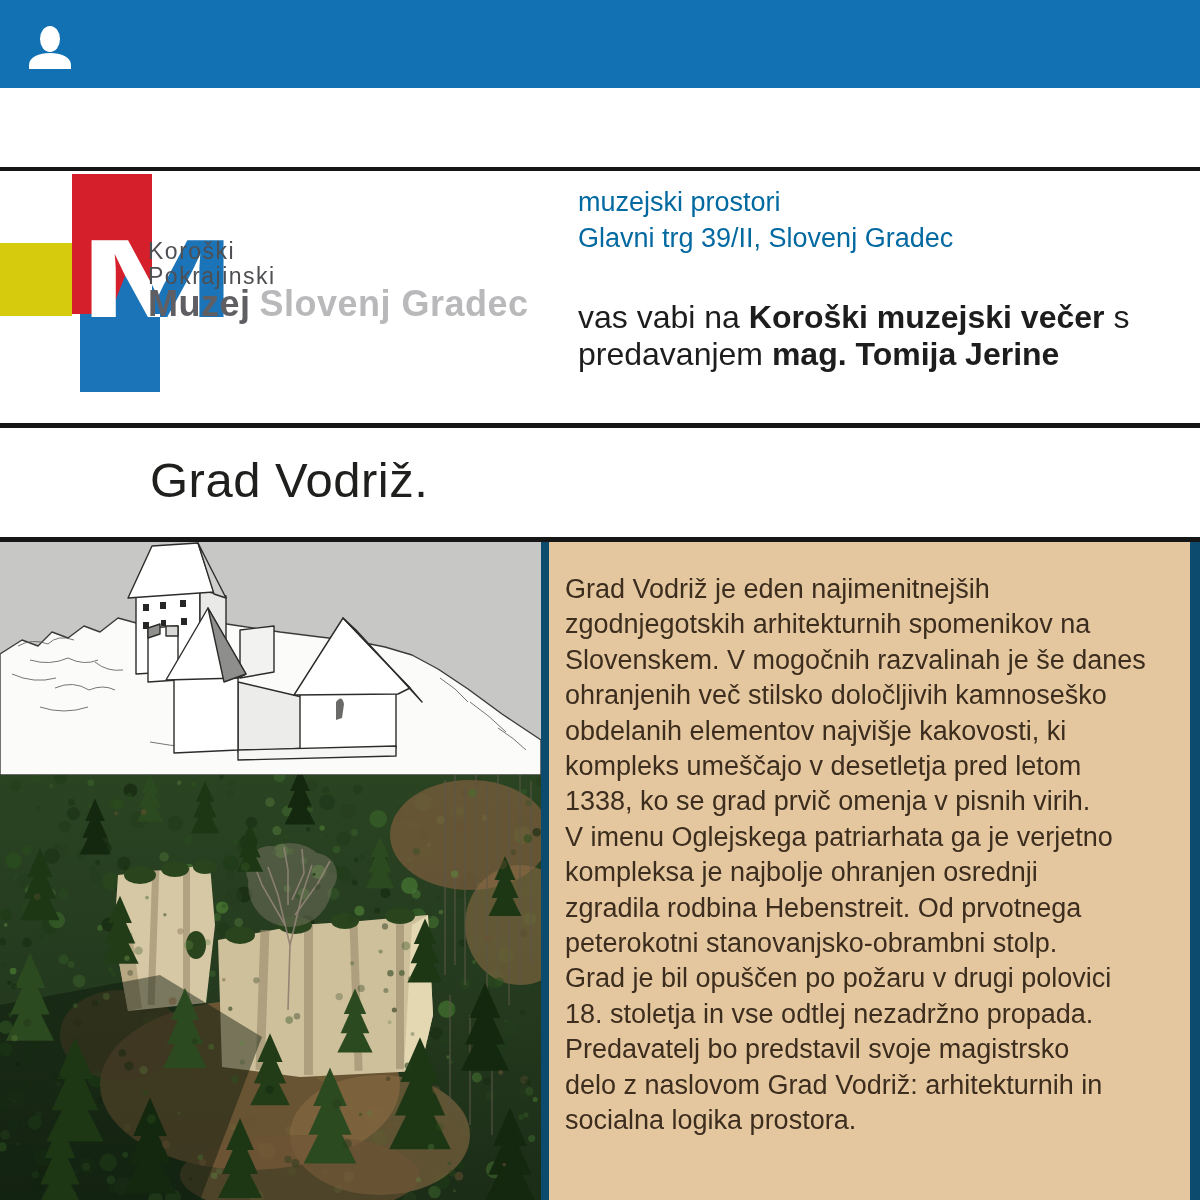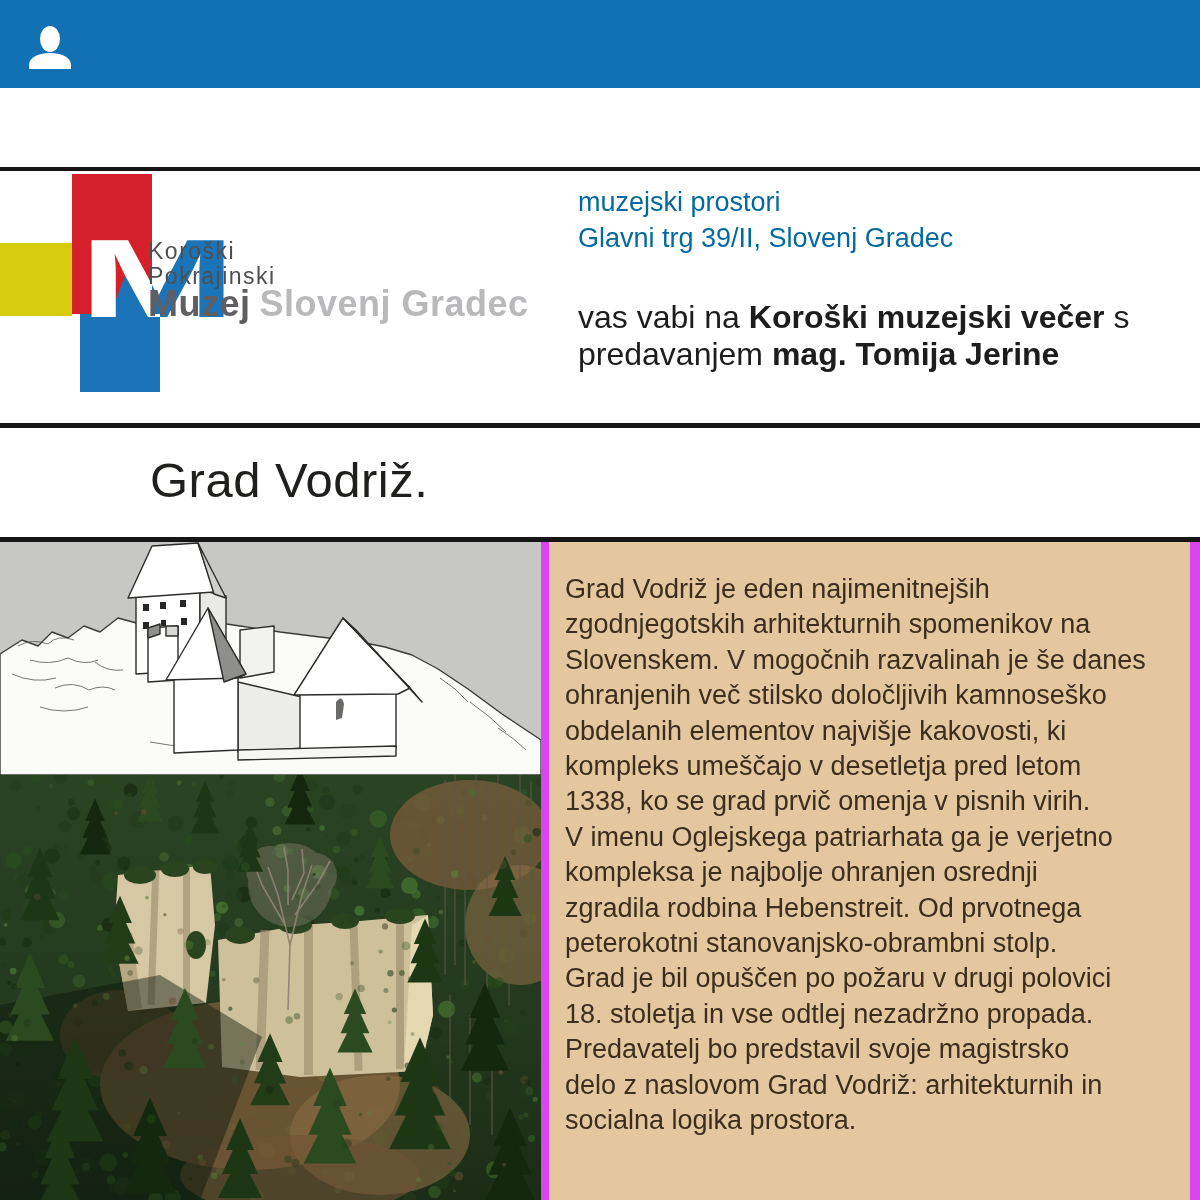--- a/index.html
+++ b/index.html
@@ -37,21 +37,21 @@
   .venue{position:absolute;left:578px;top:13px;font-size:27px;line-height:36px;color:#0369a1;white-space:nowrap;}
   .invite{position:absolute;left:578px;top:128px;font-size:32px;line-height:37px;color:#1d1d1d;white-space:nowrap;}
   .invite b{font-weight:700;}
 
   
   .titleband{position:absolute;left:0;top:428px;width:1200px;height:109px;background:#fff;border-radius:18px;}
   .page-title{position:absolute;left:150px;top:24px;margin:0;font-size:49px;font-weight:400;
               color:#1f1f1d;letter-spacing:0.5px;white-space:nowrap;}
 
   
-  .content{position:absolute;left:0;top:542px;width:1200px;height:658px;background:#d946ef;}
+  .content{position:absolute;left:0;top:542px;width:1200px;height:658px;background:#0c4a6e;}
   .model-svg{position:absolute;left:0;top:0;}
   .photo-svg{position:absolute;left:0;top:233px;}
   .bodyblock{position:absolute;left:549px;top:0;width:641px;height:658px;background:#e4c79e;}
   .bodylines{position:absolute;left:16px;top:30px;font-size:27px;line-height:35.4px;color:#3c2d1f;}
   .bodyline{white-space:nowrap;}
 </style>
 </head>
 <body>
 
 <div class="page">

